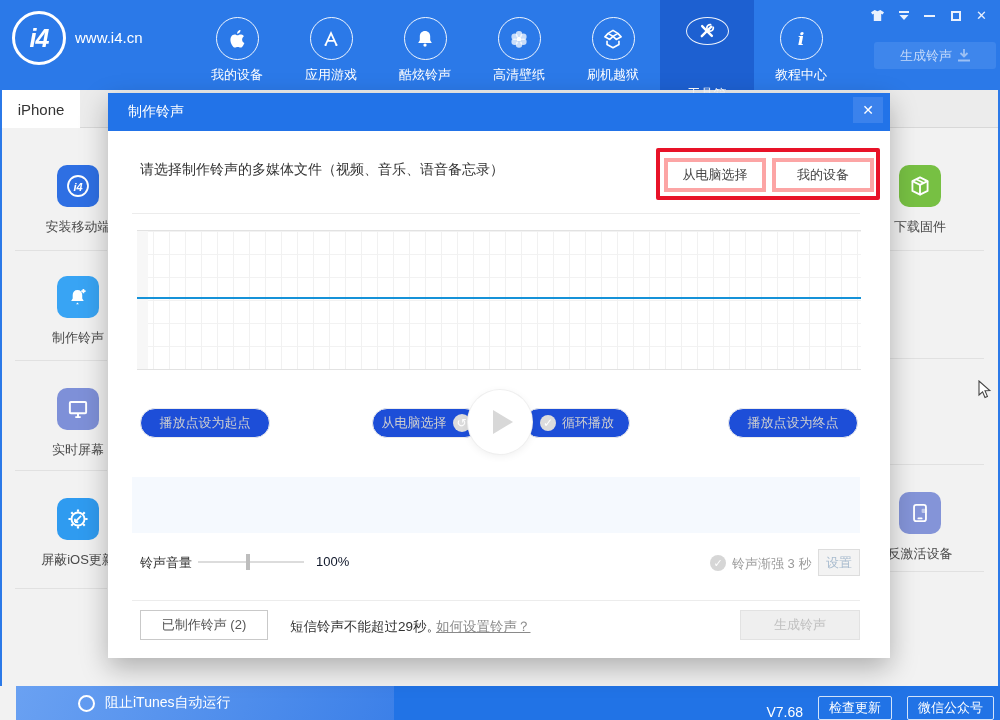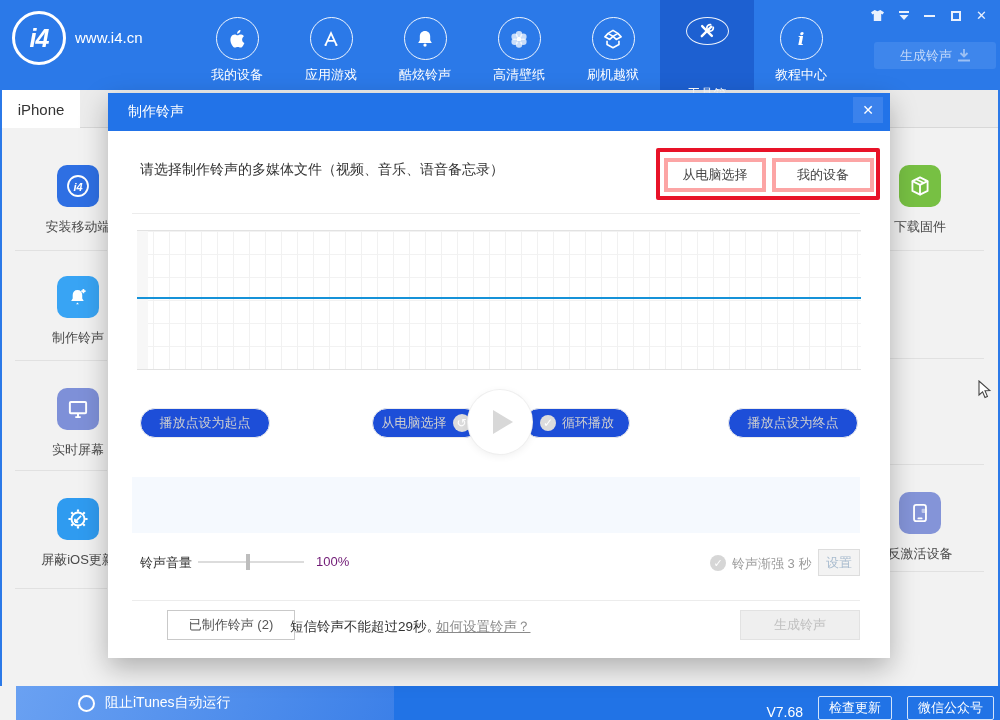--- a/index.html
+++ b/index.html
@@ -77,30 +77,30 @@
     display:flex; align-items:center; justify-content:center; font-size:12px; }
   .play-btn { position:absolute; left:360px; top:259px; width:64px; height:64px; border-radius:50%; background:#fff;
     box-shadow:0 0 0 1px #efefef, 0 2px 8px rgba(0,0,0,.07); z-index:2; display:flex; align-items:center; justify-content:center; cursor:pointer; }
   .play-tri { width:0; height:0; border-left:20px solid #d8d8d8; border-top:12px solid transparent; border-bottom:12px solid transparent; margin-left:6px; }
 
   .panel { position:absolute; left:24px; top:346px; width:728px; height:56px; background:#f5f9fe; }
 
   .vol-label { position:absolute; left:32px; top:423px; font-size:13px; color:#333; }
   .vol-track { position:absolute; left:90px; top:430px; width:106px; height:2px; background:#dcdcdc; cursor:pointer; }
   .vol-thumb { position:absolute; left:48px; top:-7px; width:4px; height:16px; background:#bdbdbd; cursor:pointer; }
-  .vol-value { position:absolute; left:208px; top:423px; font-size:13px; color:#701a75; }
+  .vol-value { position:absolute; left:208px; top:423px; font-size:13px; color:#0f172a; }
   .fade-check { position:absolute; left:602px; top:424px; width:16px; height:16px; border-radius:50%; background:#d6d6d6;
     color:#fff; font-size:11px; display:flex; align-items:center; justify-content:center; }
   .fade-label { position:absolute; left:624px; top:424px; font-size:13px; color:#9a9a9a; }
   .settings-btn { position:absolute; left:710px; top:418px; width:42px; height:27px; background:#f3f3f3; border:1px solid #ddd;
     color:#a9bccf; font-size:13px; display:flex; align-items:center; justify-content:center; cursor:pointer; }
 
   .sep2 { position:absolute; left:24px; top:469px; width:728px; height:1px; background:#ececec; }
   .made-btn { position:absolute; left:32px; top:479px; width:128px; height:30px; background:#fff; border:1px solid #c9c9c9;
-    color:#555; font-size:13px; display:flex; align-items:center; justify-content:center; cursor:pointer;margin-left:27px; }
+    color:#555; font-size:13px; display:flex; align-items:center; justify-content:center; cursor:pointer; }
   .sms-note { position:absolute; left:182px; top:487px; font-size:13.5px; color:#333; }
   .help-link { position:absolute; left:328px; top:487px; font-size:13.5px; color:#8a8a8a; text-decoration:underline; cursor:pointer; }
   .gen-btn { position:absolute; left:632px; top:479px; width:120px; height:30px; background:#efefef; border:1px solid #e2e2e2;
     color:#bfbfbf; font-size:13px; display:flex; align-items:center; justify-content:center; }
 
   
   .statusbar { position:absolute; left:16px; top:686px; width:1000px; height:34px; background:#2173e6; z-index:6; }
   .status-left { position:absolute; left:0; top:0; width:378px; height:34px;
     background:linear-gradient(115deg,#6aa1f2,#3c80e8); display:flex; align-items:center; }
   .itunes-circle { margin-left:62px; width:17px; height:17px; border:2px solid #fff; border-radius:50%; }

